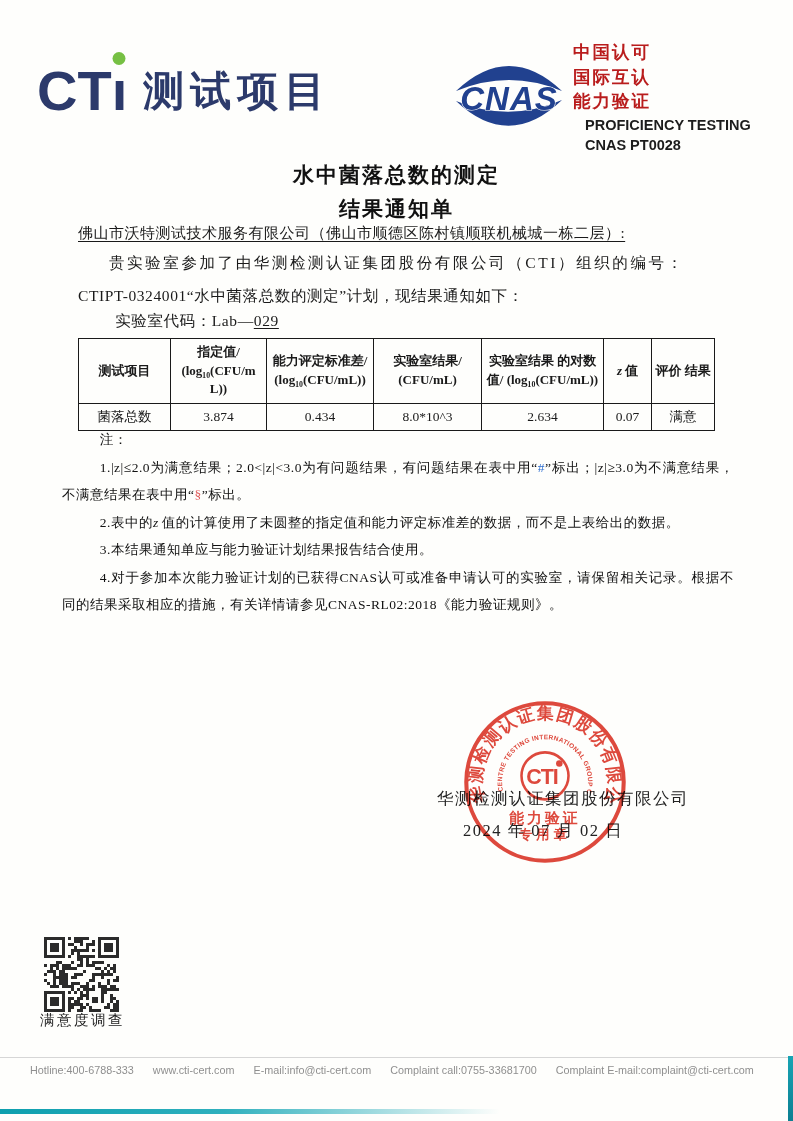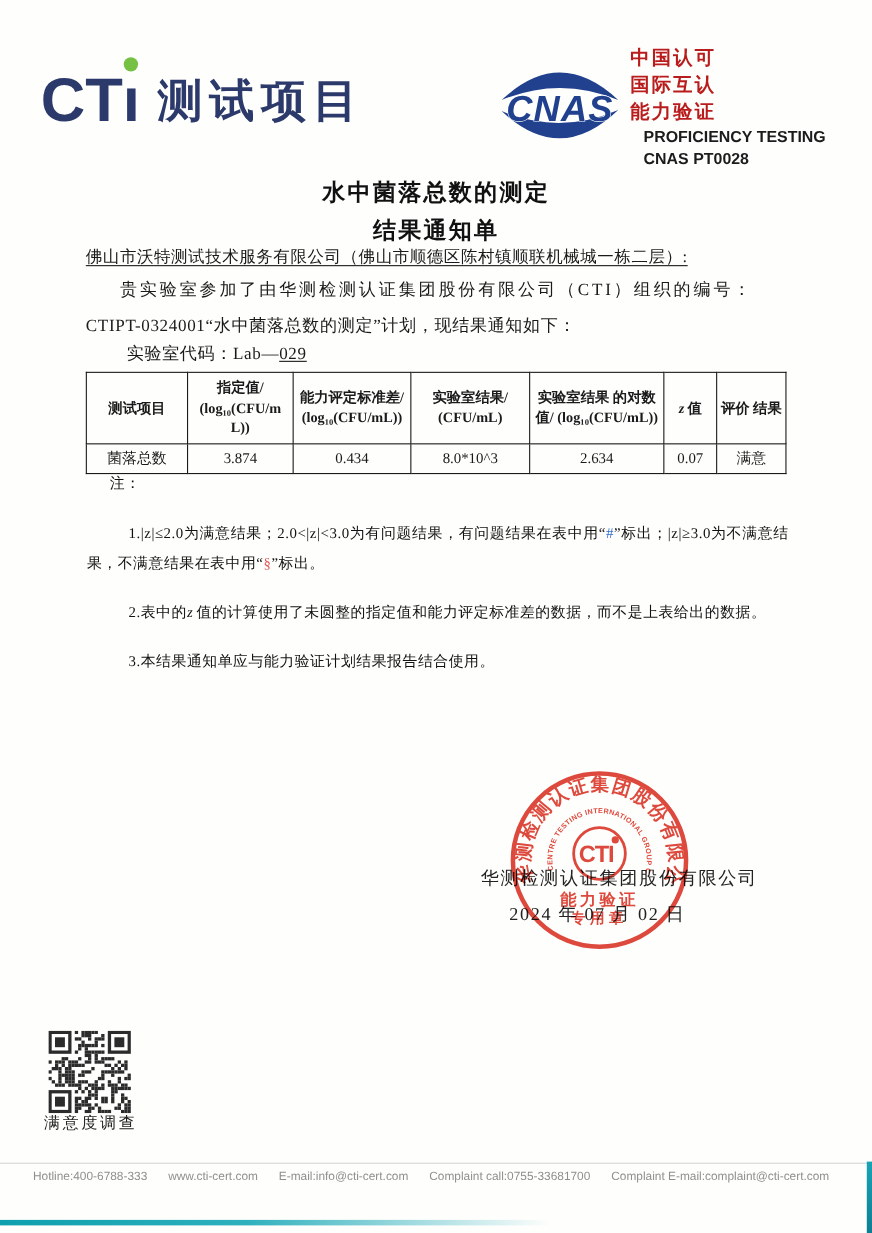--- a/index.html
+++ b/index.html
@@ -46,21 +46,21 @@
   table.results th,table.results td{border:1.4px solid #1a1a1a;text-align:center;
                 vertical-align:middle;padding:2px 3px;overflow:hidden;}
   table.results th{font-size:13px;font-weight:bold;line-height:1.45;height:60px;}
   table.results td{font-size:13.5px;height:22px;}
   .zsym{font-style:italic;font-family:"Liberation Serif",serif;margin-right:3px;}
 
   
   .notes{position:absolute;top:426px;left:62px;width:672px;font-size:13.5px;
          line-height:27.5px;color:#111;}
   .notes .nlabel{margin:0;}
-  .notes p{margin:17px;text-indent:2.8em;text-align:justify;letter-spacing:.5px;}
+  .notes p{margin:0;text-indent:2.8em;text-align:justify;letter-spacing:.5px;}
   .hash{color:#2f6fd0;}
   .sect{color:#e05a5a;}
 
   
   .sig-company{position:absolute;top:788px;left:437px;font-size:16.5px;letter-spacing:1.5px;color:#222;}
   .sig-date{position:absolute;top:820px;left:463px;font-size:16.5px;letter-spacing:1.5px;color:#222;}
   .stamp{position:absolute;left:453px;top:690px;width:184px;height:184px;
          mix-blend-mode:multiply;opacity:.92;}
 
   
@@ -146,20 +146,21 @@
       <td>满意</td>
     </tr>
   </tbody>
     </table>
 
   <div class="notes">
     <p class="nlabel">注：</p>
     <p><span>1.|z|≤2.0为满意结果；2.0&lt;|z|&lt;3.0为有问题结果，有问题结果在表中用“</span><span class="hash">#</span><span>”标出；|z|≥3.0为不满意结果，不满意结果在表中用“</span><span class="sect">§</span><span>”标出。</span></p>
     <p><span>2.表中的</span><span class="zsym">z</span><span>值的计算使用了未圆整的指定值和能力评定标准差的数据，而不是上表给出的数据。</span></p>
     <p>3.本结果通知单应与能力验证计划结果报告结合使用。</p>
+    <p>4.对于参加本次能力验证计划的已获得CNAS认可或准备申请认可的实验室，请保留相关记录。根据不同的结果采取相应的措施，有关详情请参见CNAS-RL02:2018《能力验证规则》。</p>
   </div>
 
   <div class="sig-company">华测检测认证集团股份有限公司</div>
   <div class="sig-date">2024 年 07 月 02 日</div>
 
   <div class="stamp">
     <svg width="184" height="184" viewBox="0 0 180 180" xmlns="http://www.w3.org/2000/svg">
       <defs>
         <path id="arcCN" d="M 31.7 111.2 A 62 62 0 1 1 148.3 111.2" fill="none"></path>
         <path id="arcEN" d="M 49.4 100.9 A 42 42 0 1 1 130.6 100.9" fill="none"></path>

